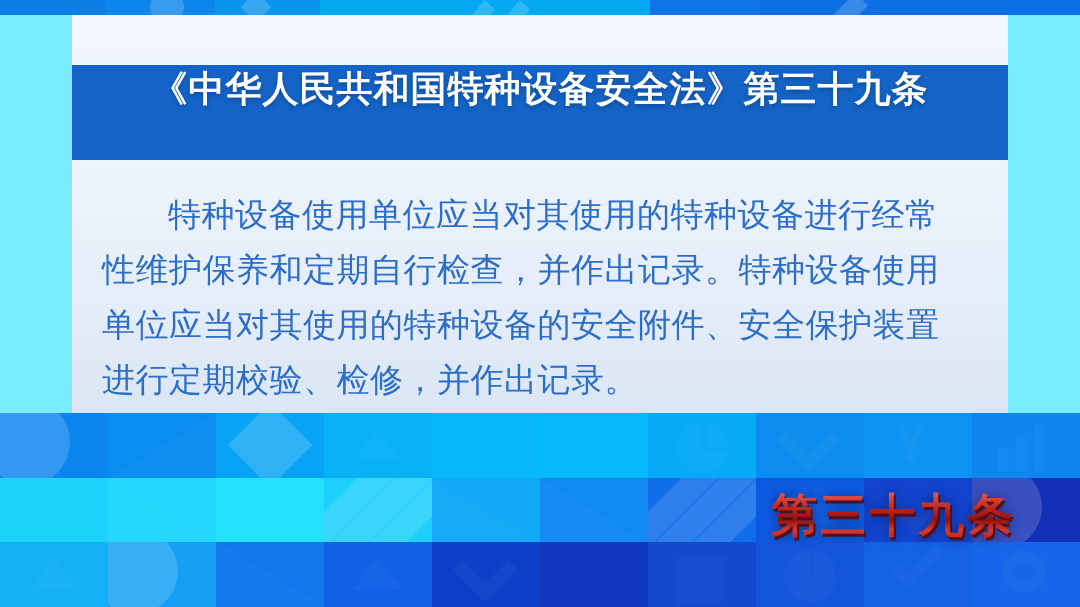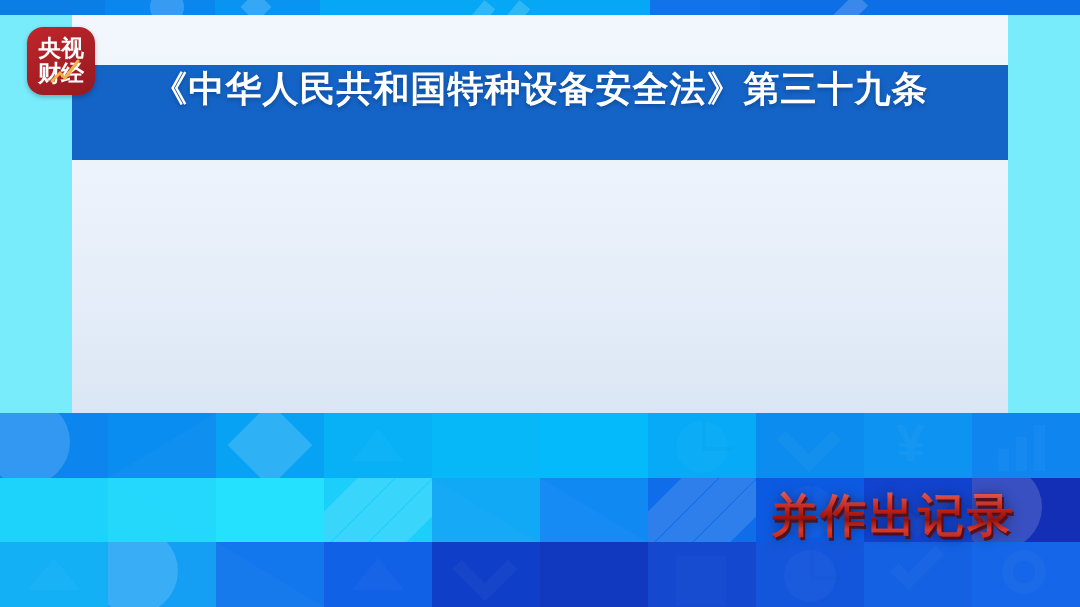--- a/index.html
+++ b/index.html
@@ -165,32 +165,29 @@
 
   <div class="rail left"></div>
   <div class="rail right"></div>
 
   <div id="card">
 
     <div id="card-head">
       <div id="card-title">《中华人民共和国特种设备安全法》第三十九条</div>
     </div>
 
+    <div id="card-body">
+      <div class="body-line indent">特种设备使用单位应当对其使用的特种设备进行经常</div>
+      <div class="body-line">性维护保养和定期自行检查，并作出记录。特种设备使用</div>
+      <div class="body-line">单位应当对其使用的特种设备的安全附件、安全保护装置</div>
+      <div class="body-line">进行定期校验、检修，并作出记录。</div>
+    </div>
 
   </div>
 
-  <div id="cctv-logo">
-    <div class="lg-row">央视</div>
-    <div class="lg-row r2">
-      <span>财经</span>
-      <svg class="lg-slash" viewBox="0 0 30 28">
-        <path d="M2 22 L10 14 L15 19 L28 2" stroke="#f0b24a" stroke-width="3" fill="none" stroke-linecap="round"></path>
-      </svg>
-    </div>
-  </div>
 
   <div id="mosaic">
       <div class="tile" style="background: rgb(12, 133, 239);">
         <span class="gl circ" style="left:-16px;top:-14px;width:86px;height:86px;"></span>
       </div>
       <div class="tile" style="background: rgb(10, 141, 240);">
         <span class="gl tri-br" style="left:0;top:0;"></span>
       </div>
       <div class="tile" style="background: rgb(8, 162, 244);">
         <span class="gl" style="left:24px;top:2px;width:60px;height:60px;transform:rotate(45deg);"></span>
@@ -273,15 +270,15 @@
         <span class="gl pie" style="left:28px;top:8px;width:52px;height:52px;"></span>
       </div>
       <div class="tile" style="background: rgb(20, 97, 227);">
         <span class="gl check" style="left:28px;top:8px;"></span>
       </div>
       <div class="tile" style="background: rgb(21, 102, 232);">
         <span class="gl mag" style="left:30px;top:8px;"></span>
       </div>
     </div>
 
-  <div id="show-logo">并作出记录</div>
+  <div id="show-logo">第三十九条</div>
 
 </div>
 
 </body></html>

